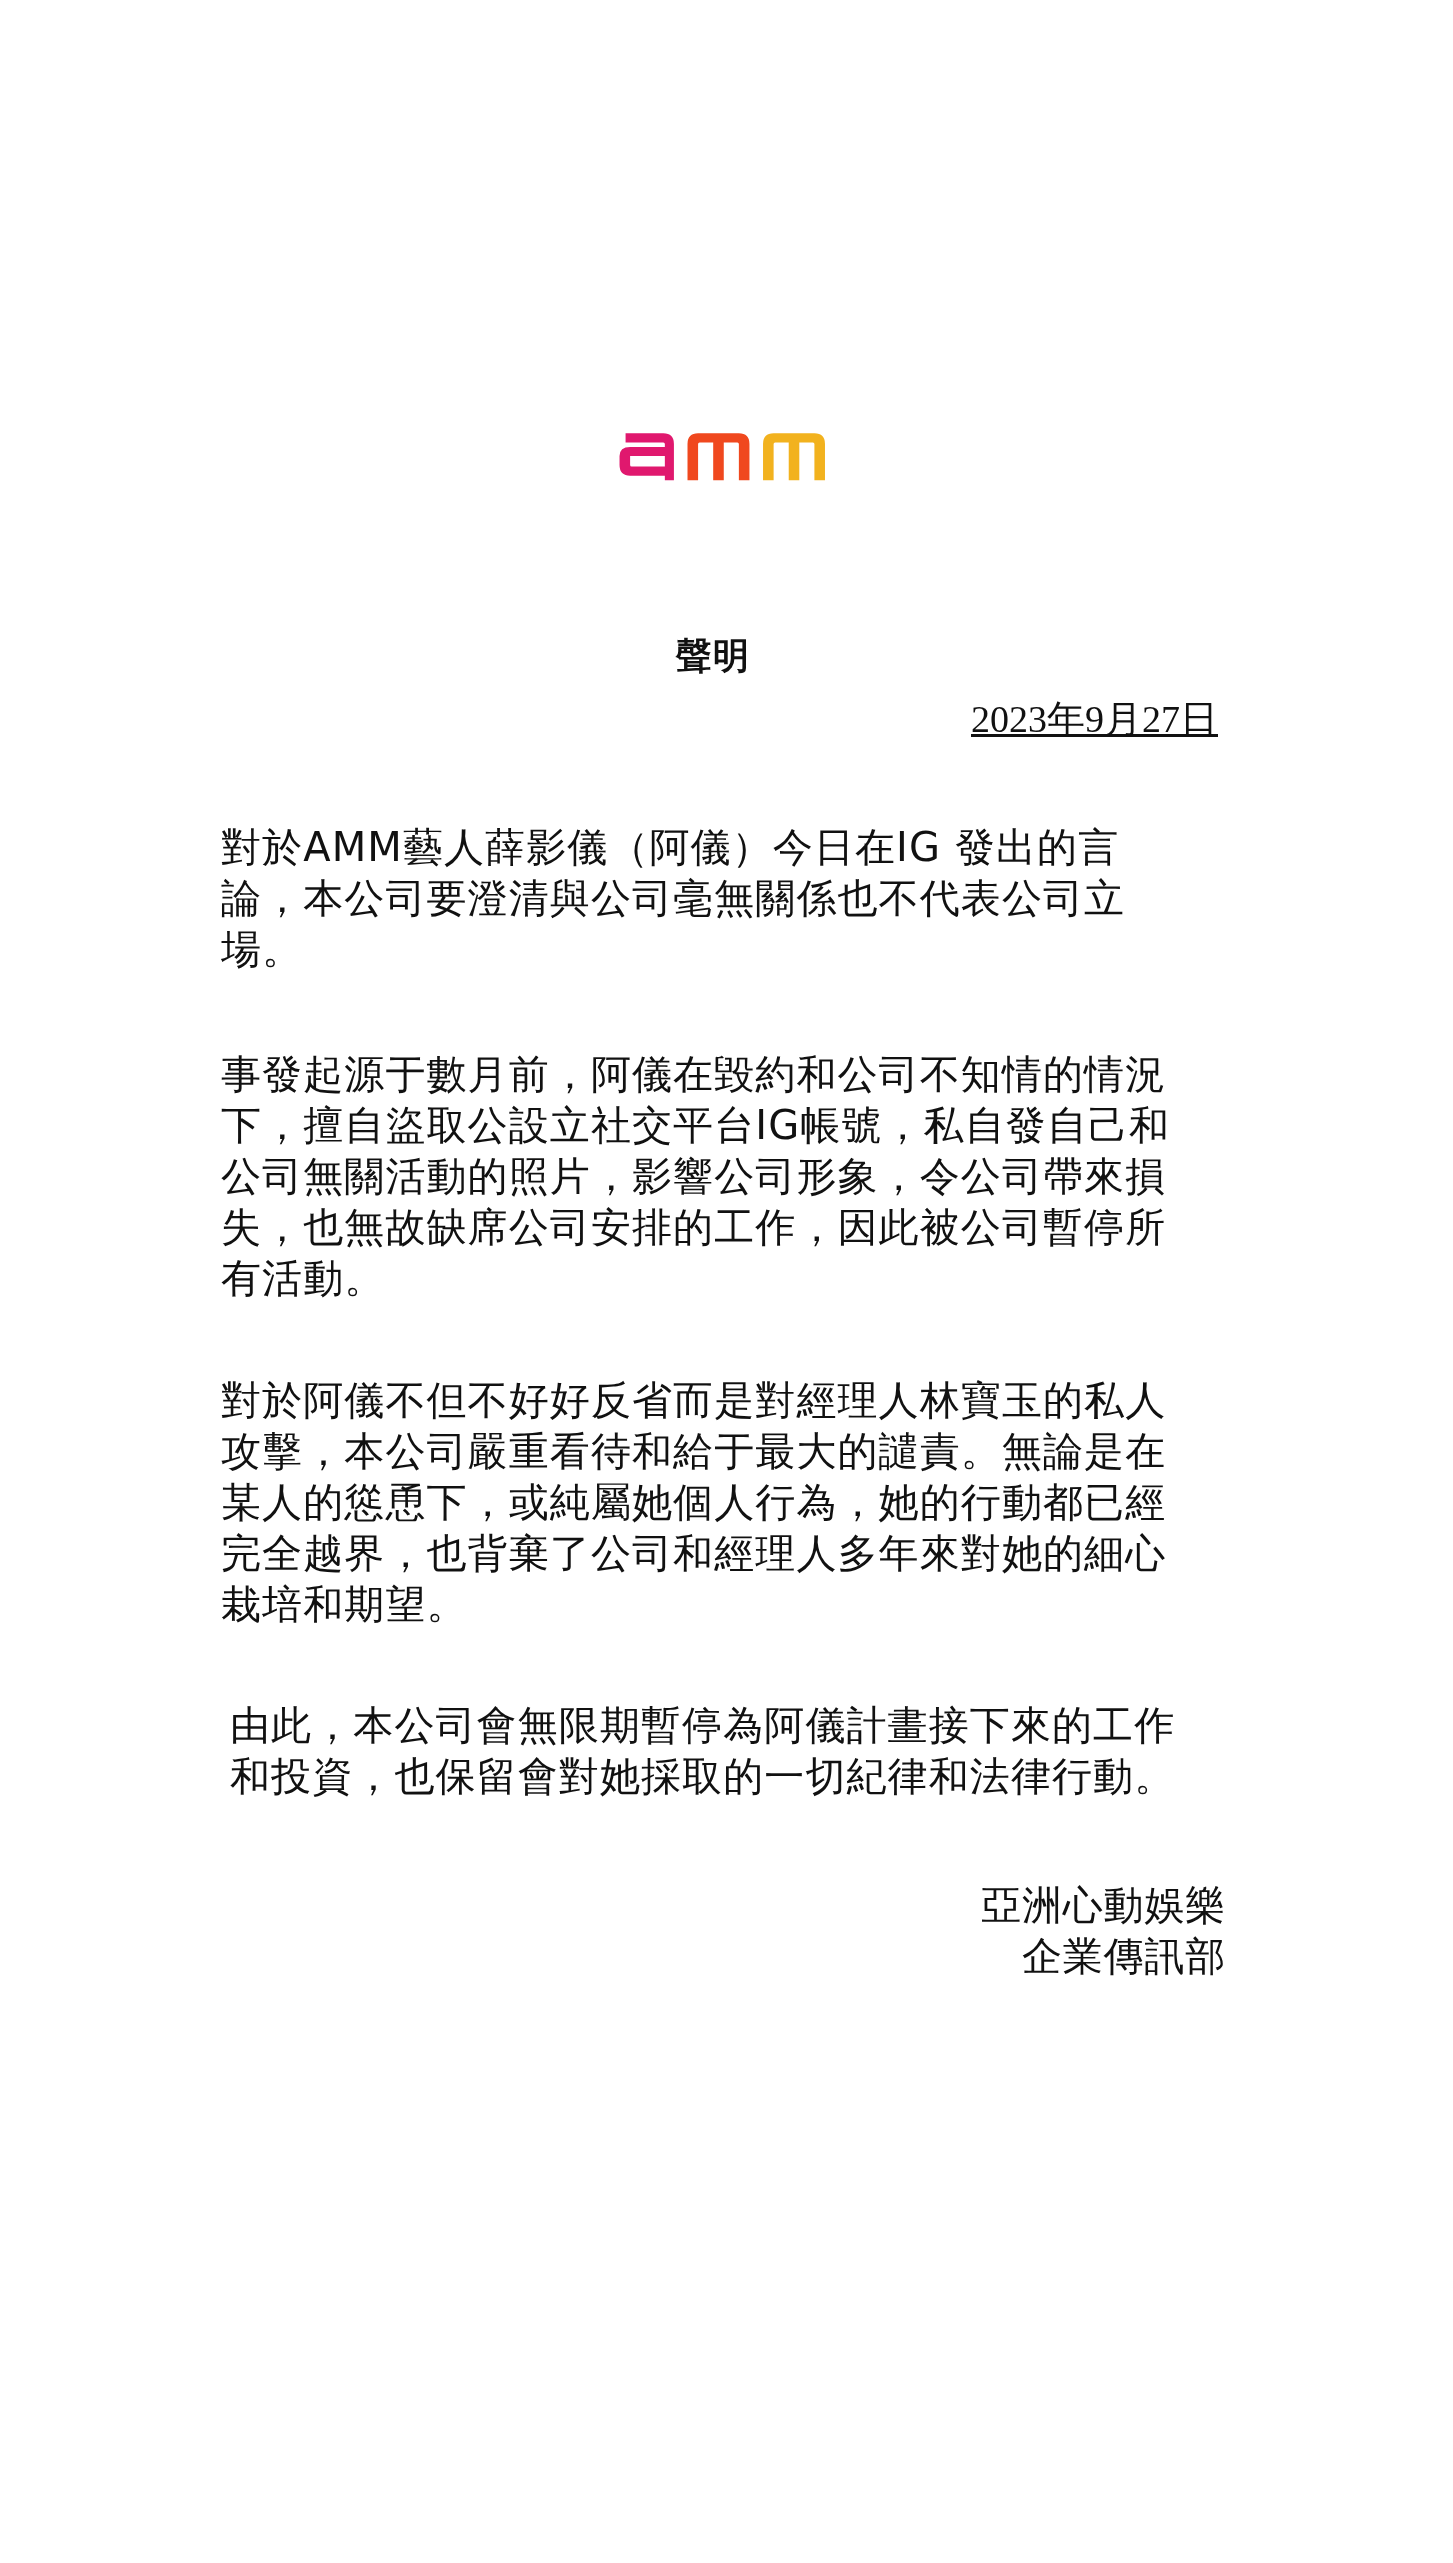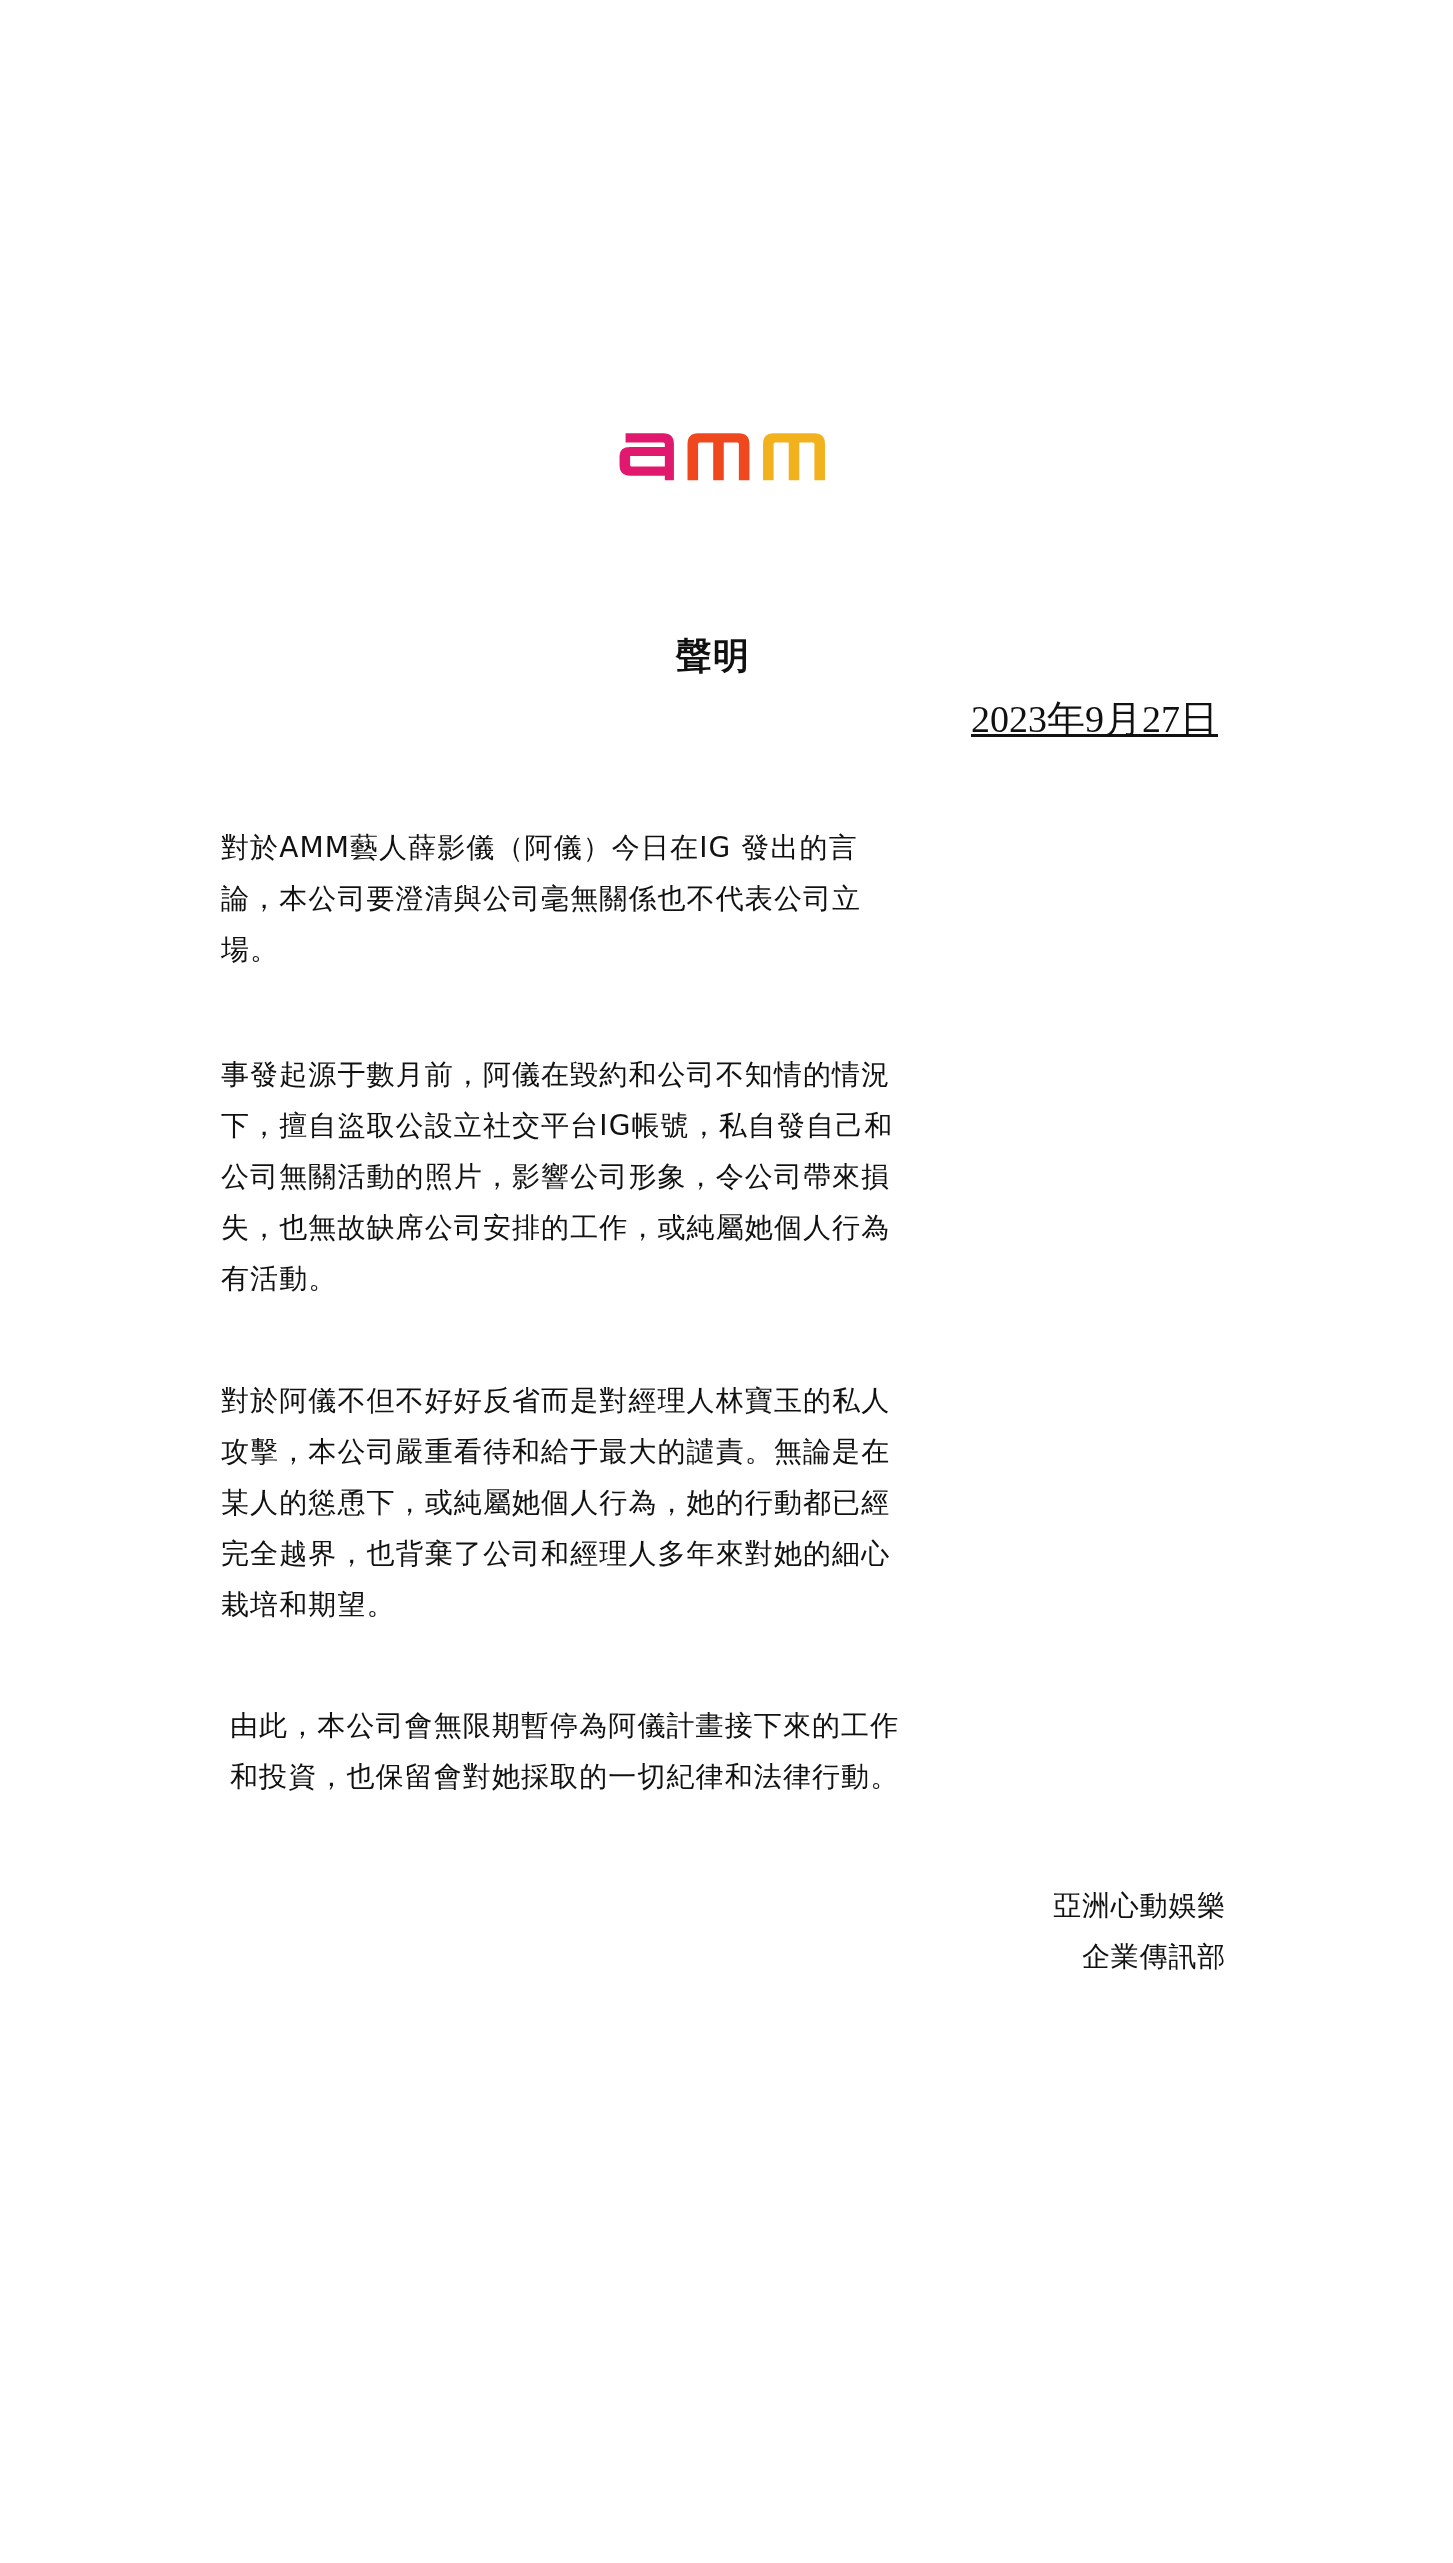--- a/index.html
+++ b/index.html
@@ -46,21 +46,21 @@
     }
     .paragraph {
       position: absolute;
       left: 221px;
       width: 1014px;
     }
     .line {
       display: block;
       height: 51px;
       line-height: 51px;
-      font-size: 28px;
+      font-size: 40px;
       white-space: nowrap;
       letter-spacing: 1.1px;
     }
     .p1 { top: 822px; }
     .p2 { top: 1049px; }
     .p3 { top: 1375px; }
     .p4 { top: 1700px; margin-left: 9px; }
     .signature {
       position: absolute;
       right: 227px;
@@ -92,21 +92,21 @@
 <div class="paragraph p1">
   <span class="line">對於AMM藝人薛影儀（阿儀）今日在IG 發出的言</span>
   <span class="line">論，本公司要澄清與公司毫無關係也不代表公司立</span>
   <span class="line">場。</span>
 </div>
 
 <div class="paragraph p2">
   <span class="line">事發起源于數月前，阿儀在毀約和公司不知情的情況</span>
   <span class="line">下，擅自盜取公設立社交平台IG帳號，私自發自己和</span>
   <span class="line">公司無關活動的照片，影響公司形象，令公司帶來損</span>
-  <span class="line">失，也無故缺席公司安排的工作，或純屬她個人行為</span>
+  <span class="line">失，也無故缺席公司安排的工作，因此被公司暫停所</span>
   <span class="line">有活動。</span>
 </div>
 
 <div class="paragraph p3">
   <span class="line">對於阿儀不但不好好反省而是對經理人林寶玉的私人</span>
   <span class="line">攻擊，本公司嚴重看待和給于最大的譴責。無論是在</span>
   <span class="line">某人的慫恿下，或純屬她個人行為，她的行動都已經</span>
   <span class="line">完全越界，也背棄了公司和經理人多年來對她的細心</span>
   <span class="line">栽培和期望。</span>
 </div>

